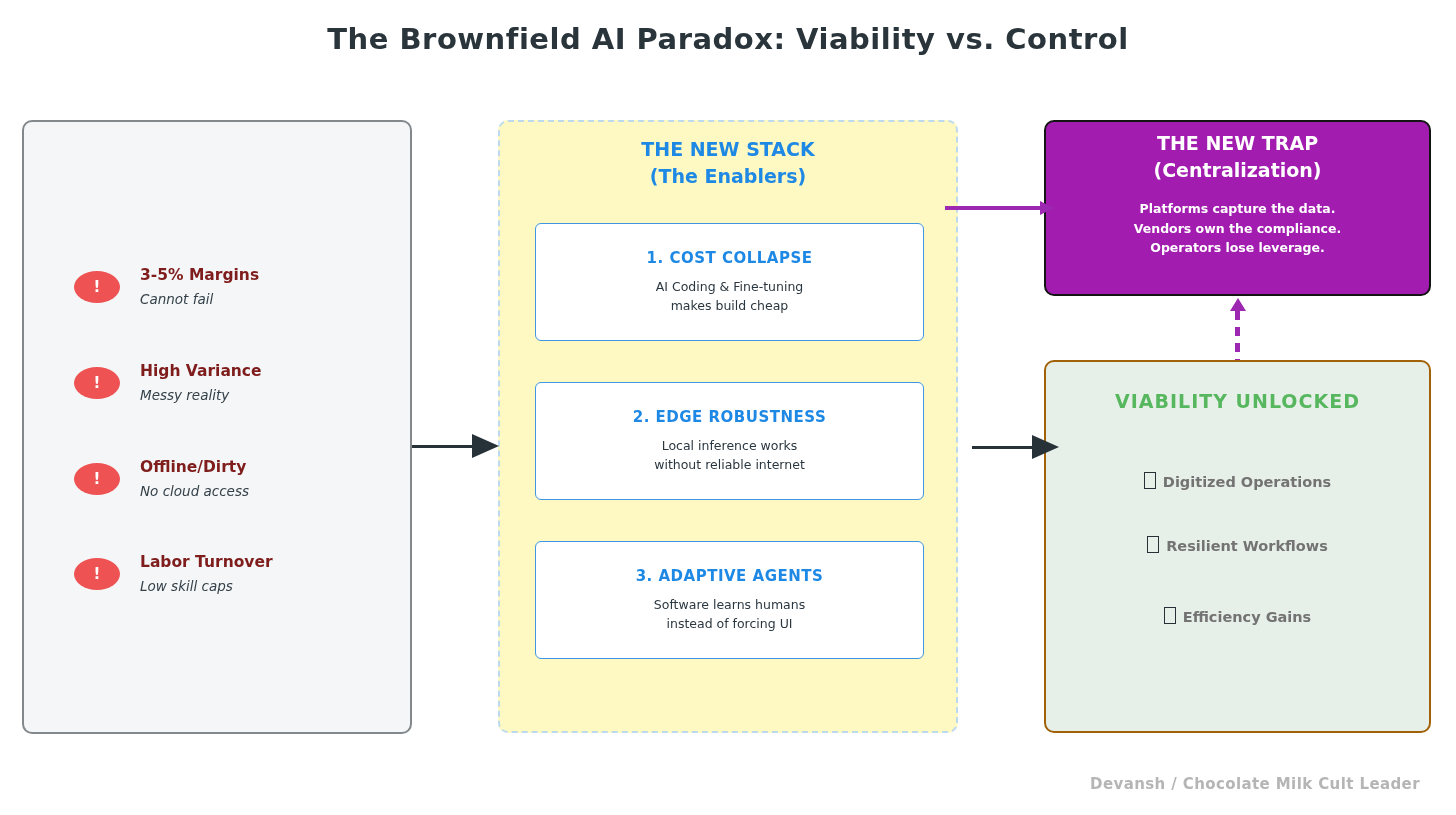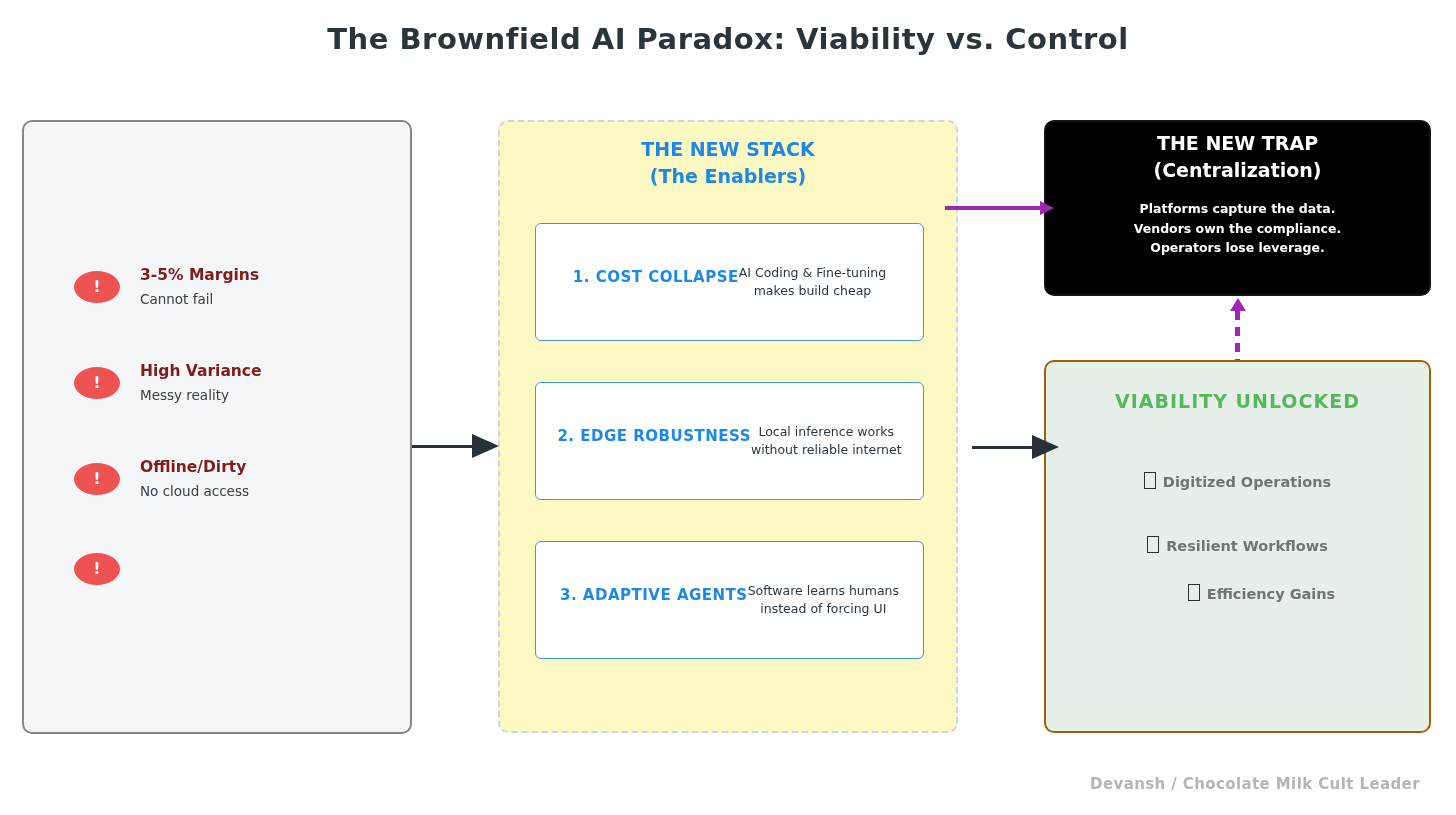--- a/index.html
+++ b/index.html
@@ -18,36 +18,36 @@
   .real-economy{
     left:22px;top:120px;width:390px;height:614px;box-sizing:border-box;
     background:#f4f6f7;border:2px solid #82888c;border-radius:10px;
   }
   .re-item{left:50px;display:flex;align-items:center;gap:20px;}
   .alert-pill{
     width:46px;height:32px;border-radius:50%;background:#ee5253;flex:0 0 auto;
     display:flex;align-items:center;justify-content:center;color:#fff;font-weight:bold;font-size:15px;
   }
   .re-text .lbl{font-size:15.5px;font-weight:bold;color:#7f1d1d;}
-  .re-text .note{font-size:13.5px;color:#35414a;margin-top:7px;}
+  .re-text .note{font-size:13.5px;font-style:italic;color:#35414a;margin-top:7px;}
   .new-stack{
     left:498px;top:120px;width:460px;height:613px;box-sizing:border-box;
     background:#fef9c3;border:2px dashed #bdd9ee;border-radius:10px;
   }
   .blue{color:#1e88e5;}
   .enabler-box{
     left:35px;width:389px;height:118px;box-sizing:border-box;
     background:#ffffff;border:1.5px solid #3f97e3;border-radius:6px;
-    display:flex;flex-direction:row;align-items:center;justify-content:center;text-align:center;
+    display:flex;flex-direction:column;align-items:center;justify-content:center;text-align:center;
   }
   .enabler-box .eb-title{font-size:15px;font-weight:bold;color:#1e88e5;letter-spacing:.5px;margin-bottom:11px;}
   .enabler-box .eb-desc{font-size:12.5px;color:#2b3740;line-height:1.45;}
   .new-trap{
     left:1044px;top:120px;width:387px;height:176px;box-sizing:border-box;
-    background:#000000;border:2.5px solid #141414;border-radius:10px;color:#ffffff;text-align:center;
+    background:#a21caf;border:2.5px solid #141414;border-radius:10px;color:#ffffff;text-align:center;
   }
   .new-trap .panel-header{margin-top:8px;color:#fff;}
   .trap-body{margin-top:16px;font-size:12.5px;font-weight:bold;line-height:1.55;}
   .viability{
     left:1044px;top:360px;width:387px;height:373px;box-sizing:border-box;
     background:#e7f0e8;border:2px solid #a16207;border-radius:10px;text-align:center;
   }
   .viability .panel-header{margin-top:26px;color:#57b75f;letter-spacing:1px;}
   .via-item{left:0;width:100%;text-align:center;font-size:14.5px;font-weight:bold;color:#737373;}
   .tofu{
@@ -101,20 +101,24 @@
     </div>
     <div class="abs re-item" style="top:336px;">
       <div class="alert-pill">!</div>
       <div class="re-text">
         <div class="lbl">Offline/Dirty</div>
         <div class="note">No cloud access</div>
       </div>
     </div>
     <div class="abs re-item" style="top:431px;">
       <div class="alert-pill">!</div>
+      <div class="re-text">
+        <div class="lbl">Labor Turnover</div>
+        <div class="note">Low skill caps</div>
+      </div>
     </div>
   </div>
 
   <div class="abs new-stack">
     <div class="panel-header blue">
       <div>THE NEW STACK</div>
       <div>(The Enablers)</div>
     </div>
 
     <div class="abs enabler-box" style="top:101px;">
@@ -153,21 +157,21 @@
   </div>
 
   <div class="abs viability">
     <div class="panel-header">VIABILITY UNLOCKED</div>
     <div class="abs via-item" style="top:110px;">
       <span class="tofu"></span><span>Digitized Operations</span>
     </div>
     <div class="abs via-item" style="top:174px;">
       <span class="tofu"></span><span>Resilient Workflows</span>
     </div>
-    <div class="abs via-item" style="top:222px;padding-left:24px;">
+    <div class="abs via-item" style="top:245px;">
       <span class="tofu"></span><span>Efficiency Gains</span>
     </div>
   </div>
 
   <div class="abs shaft-h" style="left:412px;top:445px;width:62px;"></div>
   <div class="abs head-right-black" style="left:472px;top:434px;"></div>
 
   <div class="abs shaft-h" style="left:972px;top:446px;width:62px;"></div>
   <div class="abs head-right-black" style="left:1032px;top:435px;"></div>
 

